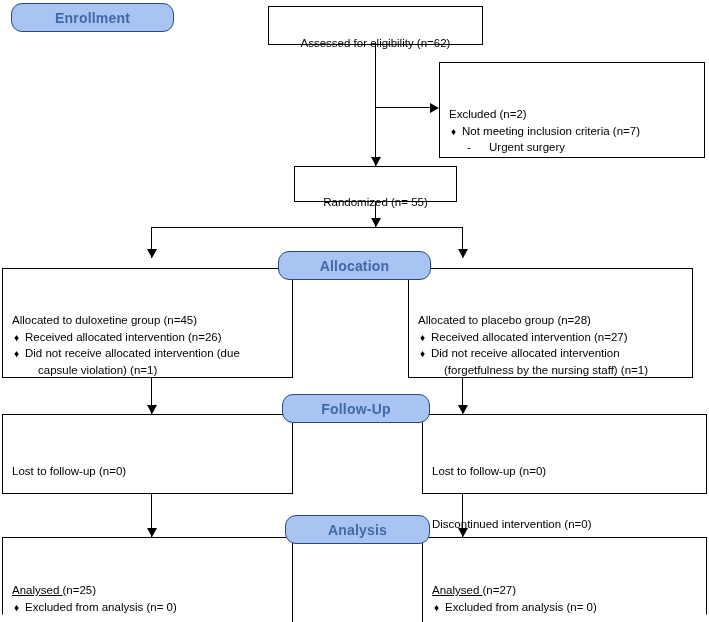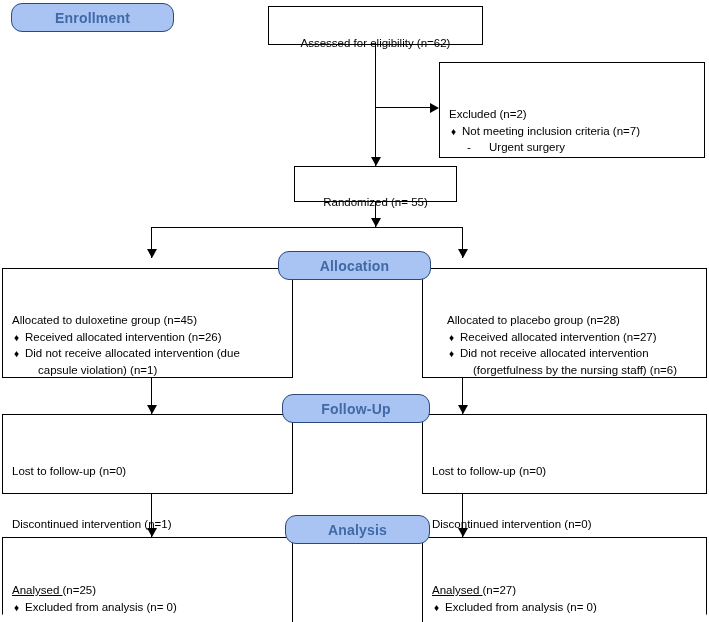--- a/index.html
+++ b/index.html
@@ -169,42 +169,41 @@
 
   <div class="box" style="left:2px; top:268px; width:291px; height:110px;">
     <div class="box-inner">
       <span class="line-row">Allocated to duloxetine group (n=45)</span>
       <span class="bullet-row"><span class="bullet">♦</span><span>Received allocated intervention (n=26)</span></span>
       <span class="bullet-row"><span class="bullet">♦</span><span>Did not receive allocated intervention (due</span></span>
       <span class="cont-row">capsule violation) (n=1)</span>
     </div>
   </div>
 
-  <div class="box" style="left:422px; top:268px; width:285px; height:110px;padding-left:15px;">
+  <div class="box" style="left:408px; top:268px; width:285px; height:110px;">
     <div class="box-inner">
       <span class="line-row">Allocated to placebo group (n=28)</span>
       <span class="bullet-row"><span class="bullet">♦</span><span>Received allocated intervention (n=27)</span></span>
       <span class="bullet-row"><span class="bullet">♦</span><span>Did not receive allocated intervention</span></span>
-      <span class="cont-row">(forgetfulness by the nursing staff) (n=6)</span>
+      <span class="cont-row">(forgetfulness by the nursing staff) (n=1)</span>
     </div>
   </div>
 
   <div class="vline" style="left:151px; top:378px; height:36px;"></div>
   <div class="arrow-down" style="left:147px; top:405px;"></div>
   <div class="vline" style="left:462px; top:378px; height:36px;"></div>
   <div class="arrow-down" style="left:458px; top:405px;"></div>
 
   <div class="stage" style="left:282px; top:394px; width:148px; height:29px;">
     <span>Follow-Up</span>
   </div>
 
   <div class="box" style="left:2px; top:414px; width:291px; height:80px;">
     <div class="box-inner" style="padding-top:12px;">
       <span class="line-row" style="margin-bottom:12px;">Lost to follow-up (n=0)</span>
-      <span class="line-row">Discontinued intervention (n=1)</span>
     </div>
   </div>
 
   <div class="box" style="left:422px; top:414px; width:285px; height:80px;">
     <div class="box-inner" style="padding-top:12px;">
       <span class="line-row" style="margin-bottom:12px;">Lost to follow-up (n=0)</span>
       <span class="line-row">Discontinued intervention (n=0)</span>
     </div>
   </div>
 

